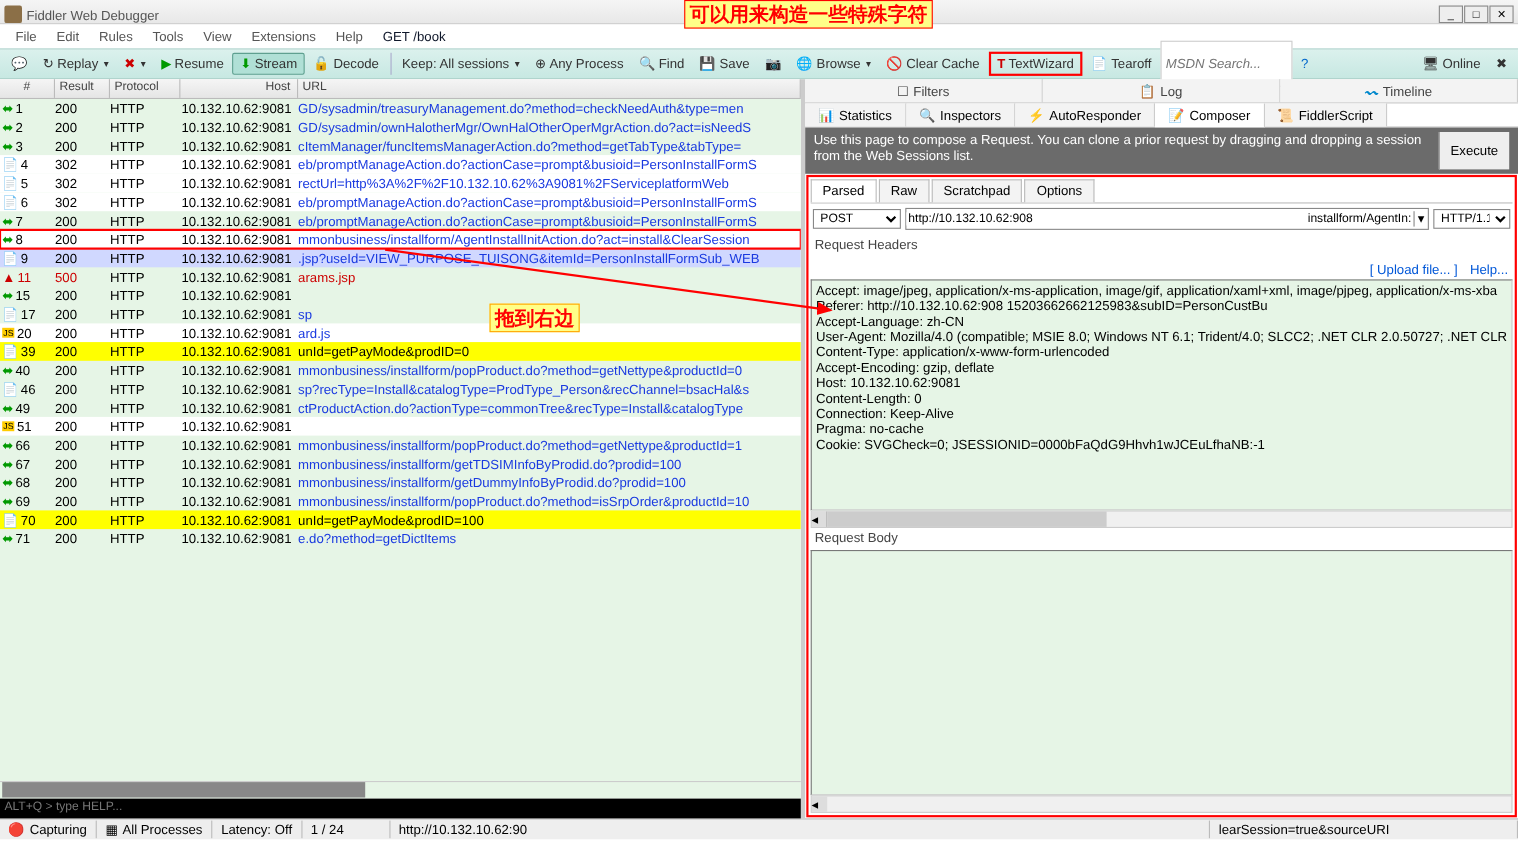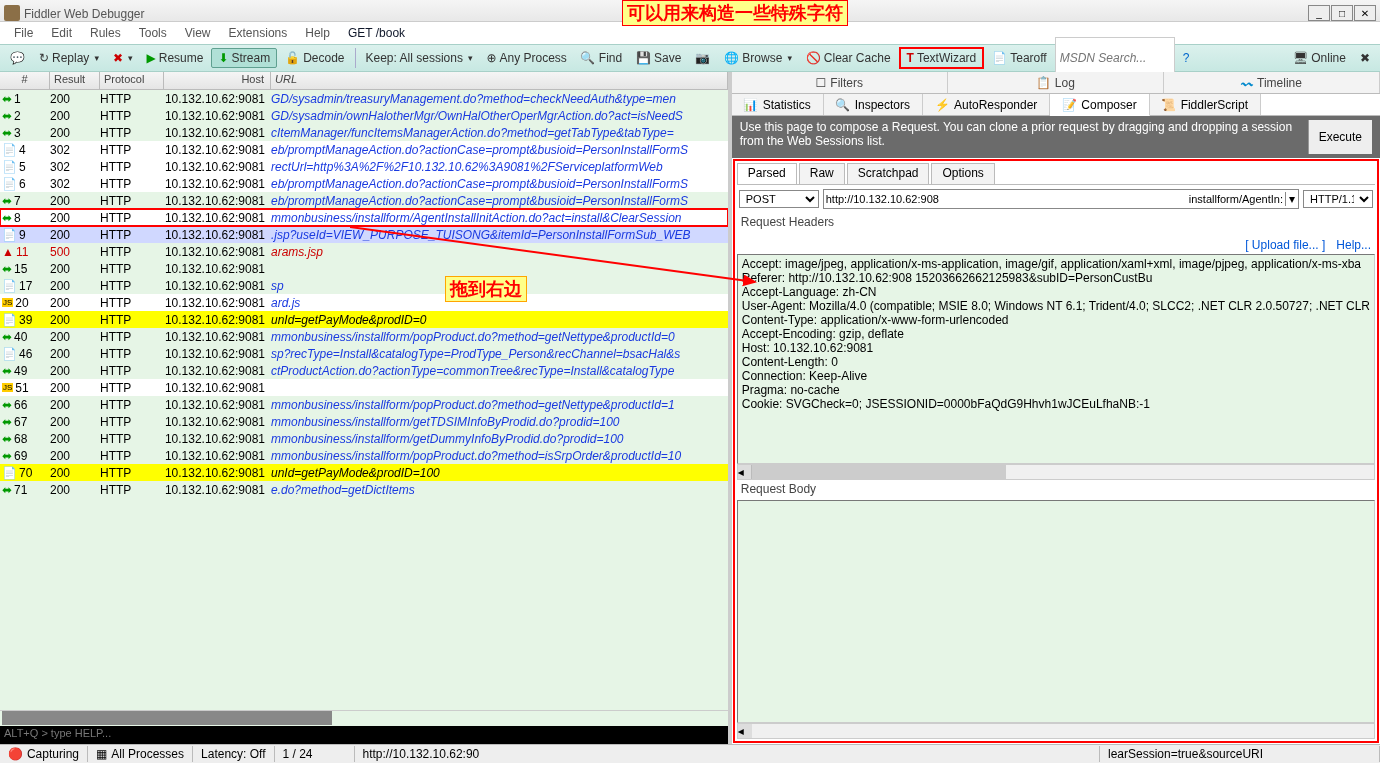--- a/index.html
+++ b/index.html
@@ -17,21 +17,21 @@
 .sep{width:1px;height:20px;background:#aac;margin:0 2px;}
 .searchbox{border:1px solid #ccc;background:#fff;color:#999;padding:13px 4px;width:120px;font-style:italic;}
 .main{display:flex;height:672px;}
 .left{width:750px;display:flex;flex-direction:column;border-right:4px solid #ccc;}
 .grid-head{height:18px;background:linear-gradient(#f5f5f5,#e5e5e5);display:flex;border-bottom:1px solid #bbb;}
 .grid-head div{border-right:1px solid #bbb;padding:1px 4px;color:#444;font-size:11px;}
 .col-num{width:50px;text-align:center;}
 .col-res{width:50px;}
 .col-proto{width:64px;}
 .col-host{width:107px;text-align:right;padding-right:6px!important;}
-.col-url{flex:1;font-style:italic;}
+.col-url{flex:1;}
 .grid-body{flex:1;overflow:hidden;background:#E6F5E6;}
 .row{height:17px;display:flex;align-items:center;font-size:11px;}
 .row .col-num{display:flex;align-items:center;gap:2px;padding-left:2px;}
 .row .col-res,.row .col-proto,.row .col-host{color:#000;}
 .row .col-url{color:#1a3ae0;overflow:hidden;white-space:nowrap;}
 .row.hl{background:#fff;}
 .row.yellow{background:#FFFF00;}
 .row.sel{background:#fff;outline:2px solid red;outline-offset:-1px;}
 .row.blue{background:#D0D8FF;}
 .cmdline{height:18px;background:#000;color:#777;padding:1px 4px;font-size:11px;}

